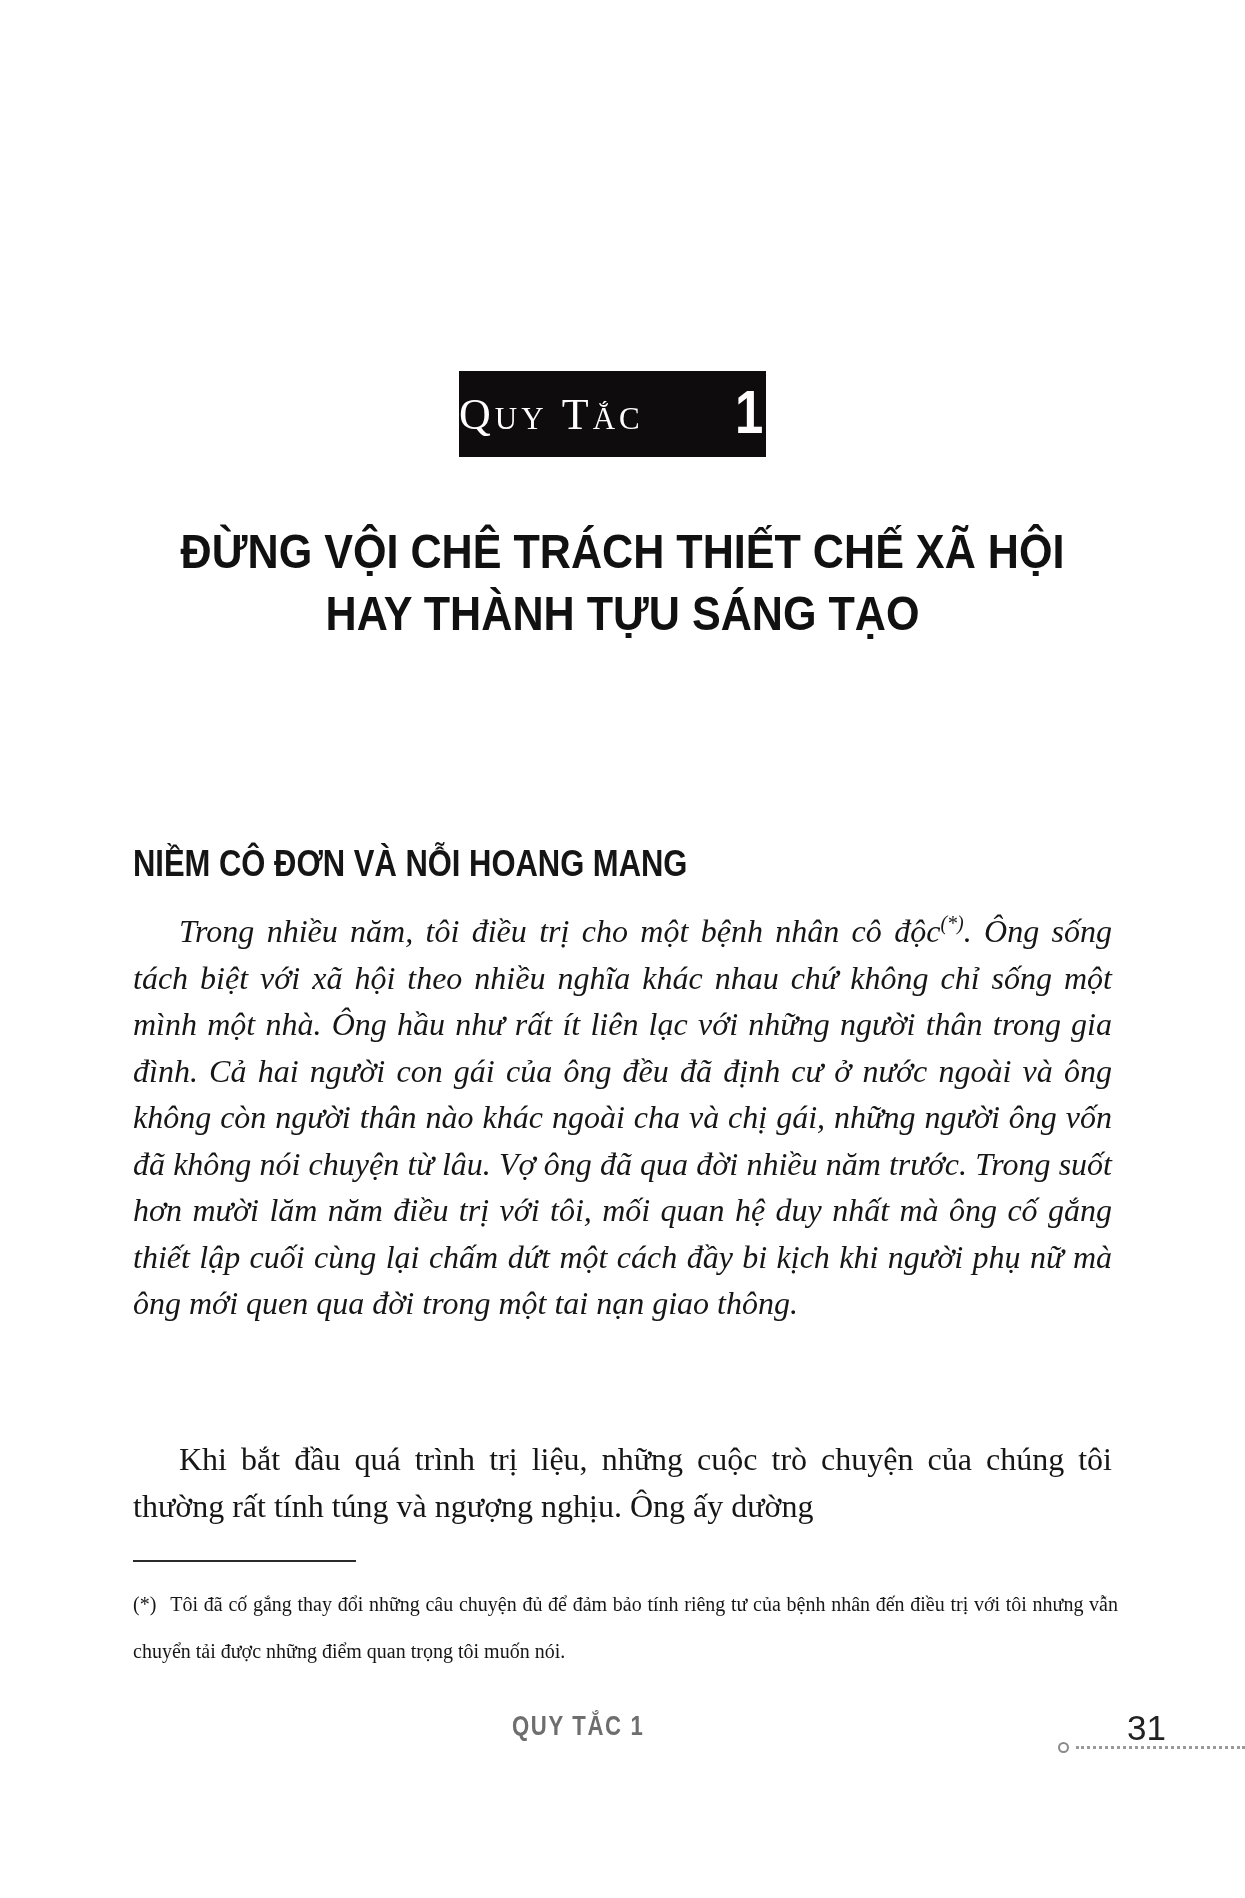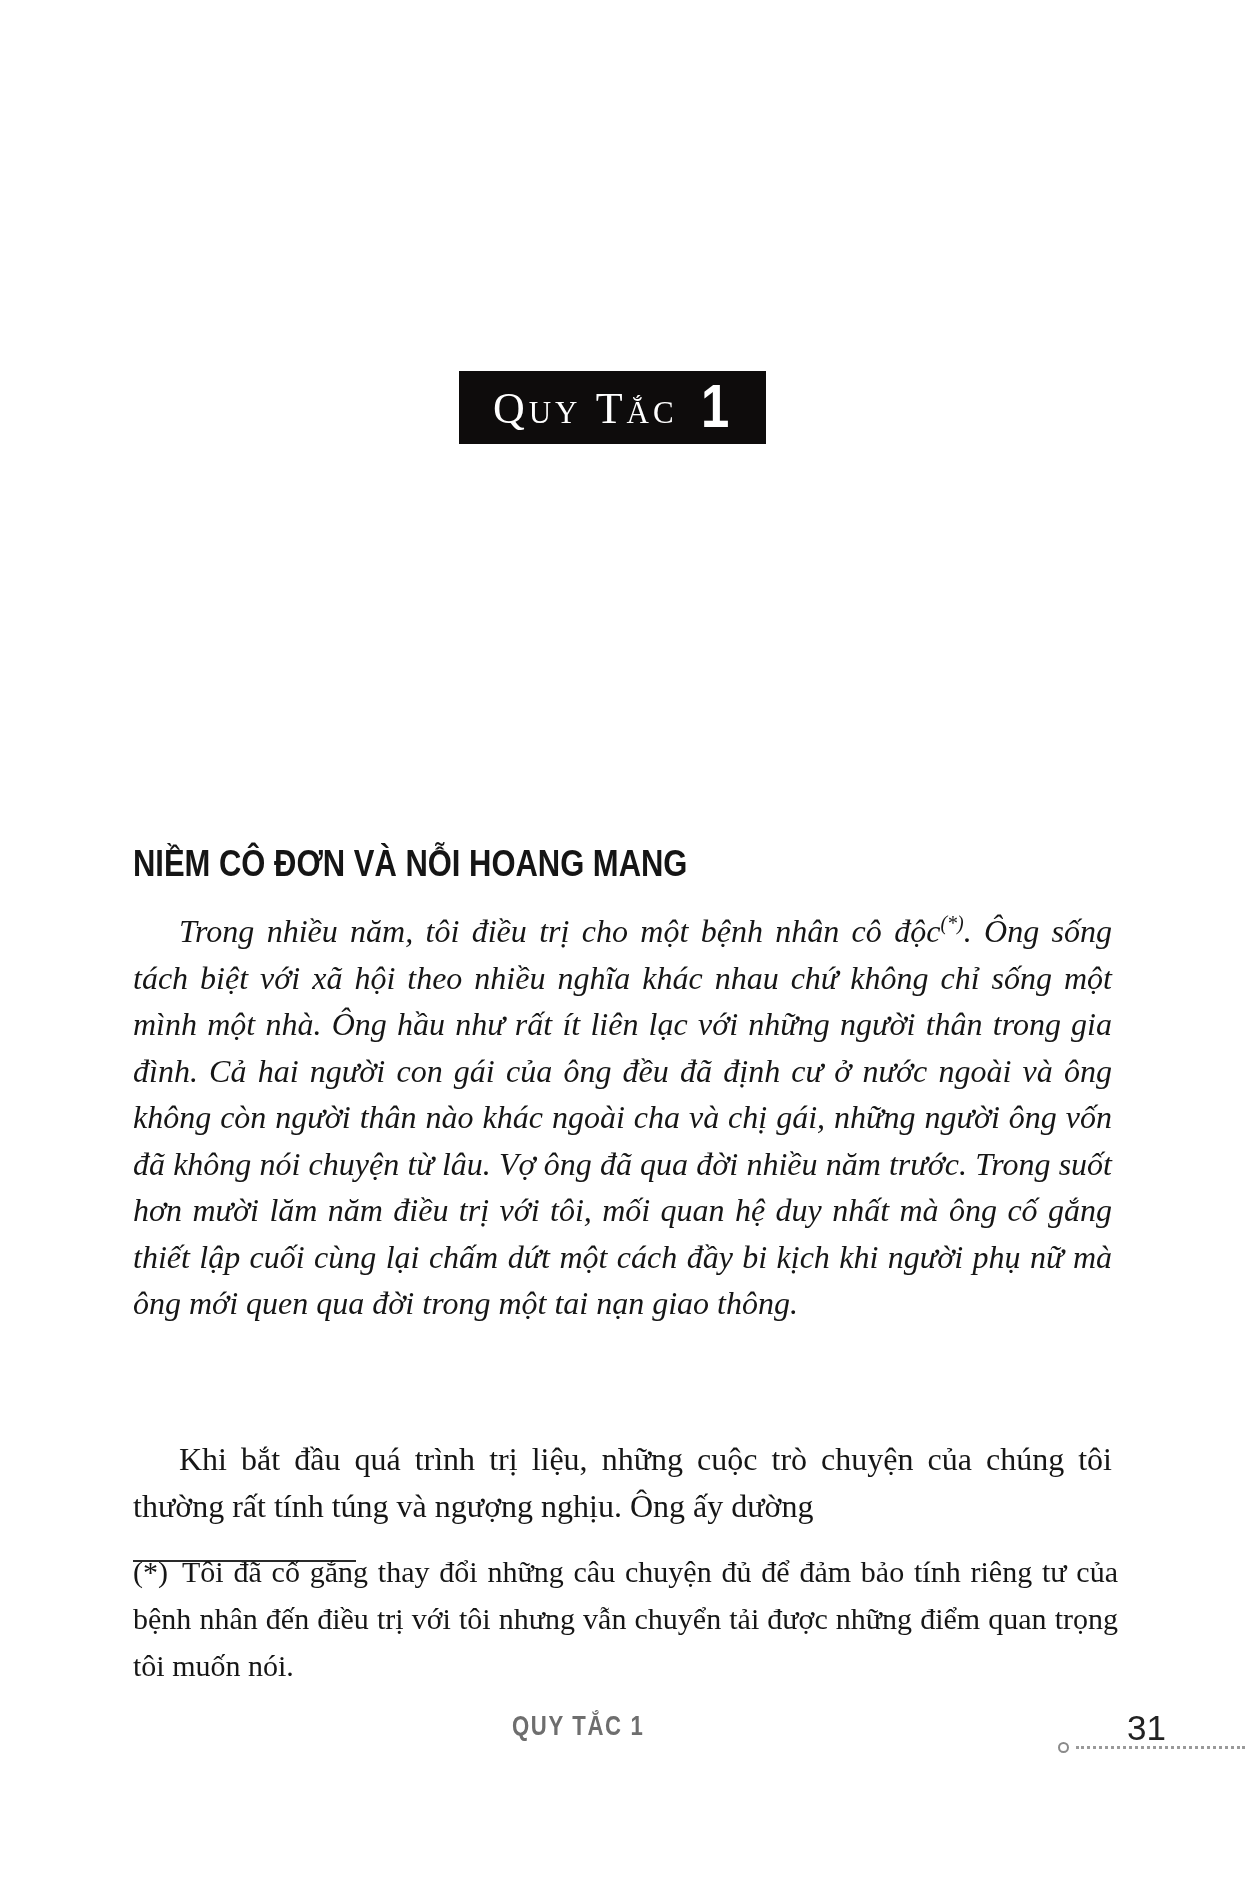--- a/index.html
+++ b/index.html
@@ -14,26 +14,26 @@
     font-family: "Liberation Serif", serif;
     color: #1a1a1a;
   }
 
   
   .rule-box {
     position: absolute;
     top: 371px;
     left: 459px;
     width: 307px;
-    height: 73px;
+    height: 86px;
     background: #0e0c0c;
     color: #ffffff;
     display: flex;
     align-items: center;
-    justify-content: center;
+    justify-content: space-between;
     gap: 20px;
   }
   .rule-box .rule-label {
     font-family: "Liberation Serif", serif;
     font-variant: small-caps;
     font-size: 44px;
     letter-spacing: 4px;
     line-height: 1;
     padding-top: 2px;
   }
@@ -104,24 +104,24 @@
   .footnote-rule {
     position: absolute;
     top: 1560px;
     left: 133px;
     width: 223px;
     height: 0;
     border-top: 2px solid #2a2a2a;
   }
   .footnote {
     position: absolute;
-    top: 1548px;
+    top: 1581px;
     left: 133px;
     width: 985px;
-    font-size: 30px;
+    font-size: 20px;
     line-height: 47px;
     text-align: justify;
     color: #161616;
   }
   .footnote .fn-marker { padding-right: 14px; }
 
   
   .footer-chapter {
     position: absolute;
     top: 1711px;
@@ -167,20 +167,24 @@
 </head>
 <body>
 
 <div class="page">
 
   <div class="rule-box">
     <span class="rule-label">Quy Tắc</span>
     <span class="rule-number">1</span>
   </div>
 
+  <div class="chapter-title">
+    <div class="title-line">ĐỪNG VỘI CHÊ TRÁCH THIẾT CHẾ XÃ HỘI</div>
+    <div class="title-line">HAY THÀNH TỰU SÁNG TẠO</div>
+  </div>
 
   <div class="section-heading">NIỀM CÔ ĐƠN VÀ NỖI HOANG MANG</div>
 
   <p class="body-para para-1"><span class="indent"></span><span>Trong nhiều năm, tôi điều trị cho một bệnh nhân cô độc</span><span class="fn-sup">(*)</span><span>. Ông sống tách biệt với xã hội theo nhiều nghĩa khác nhau chứ không chỉ sống một mình một nhà. Ông hầu như rất ít liên lạc với những người thân trong gia đình. Cả hai người con gái của ông đều đã định cư ở nước ngoài và ông không còn người thân nào khác ngoài cha và chị gái, những người ông vốn đã không nói chuyện từ lâu. Vợ ông đã qua đời nhiều năm trước. Trong suốt hơn mười lăm năm điều trị với tôi, mối quan hệ duy nhất mà ông cố gắng thiết lập cuối cùng lại chấm dứt một cách đầy bi kịch khi người phụ nữ mà ông mới quen qua đời trong một tai nạn giao thông.</span></p>
 
   <p class="body-para para-2"><span class="indent"></span><span>Khi bắt đầu quá trình trị liệu, những cuộc trò chuyện của chúng tôi thường rất tính túng và ngượng nghịu. Ông ấy dường</span></p>
 
   <div class="footnote-rule"></div>
 
   <p class="footnote"><span class="fn-marker">(*)</span><span>Tôi đã cố gắng thay đổi những câu chuyện đủ để đảm bảo tính riêng tư của bệnh nhân đến điều trị với tôi nhưng vẫn chuyển tải được những điểm quan trọng tôi muốn nói.</span></p>

